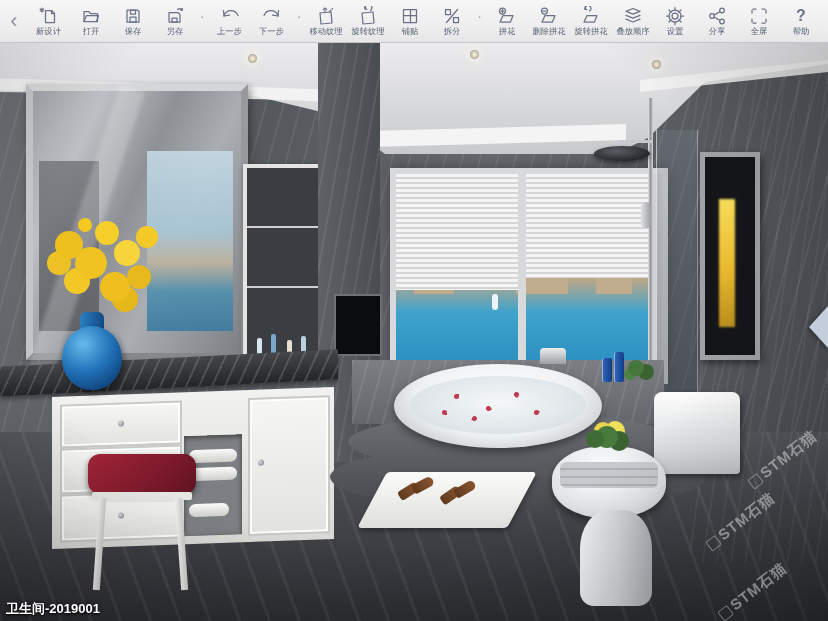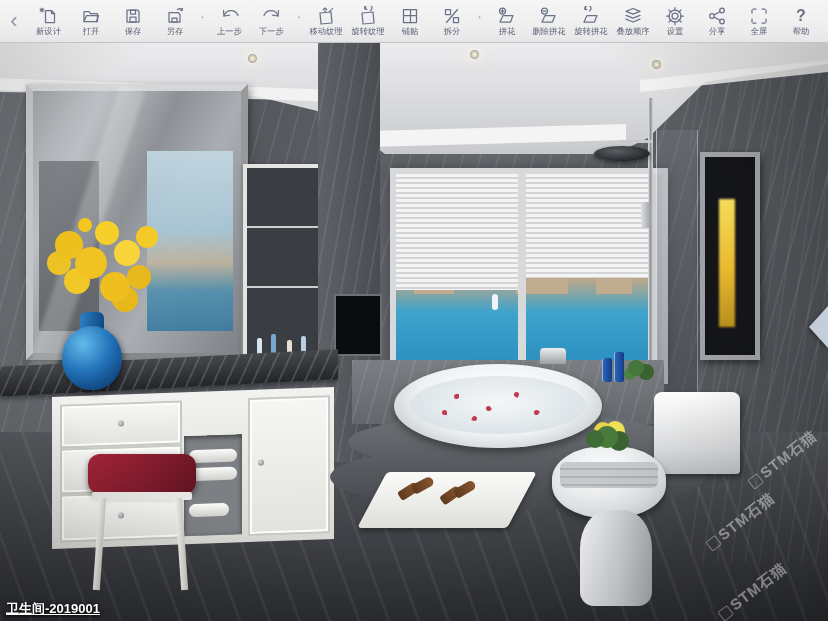--- a/index.html
+++ b/index.html
@@ -128,21 +128,21 @@
     background:linear-gradient(180deg,#fbfbfa,#dededa);box-shadow:2px 3px 5px rgba(0,0,0,0.35);}
   .slipper{width:10px;height:22px;border-radius:5px 5px 3px 3px;background:linear-gradient(180deg,#8a5530,#5e3a1e);}
 
   
   .vignette{left:0;top:0;width:828px;height:579px;pointer-events:none;
     background:radial-gradient(ellipse at 45% 38%,rgba(0,0,0,0) 55%,rgba(0,0,0,0.28) 100%);}
   .watermark{display:flex;align-items:center;gap:3px;transform:rotate(-38deg);opacity:0.42;pointer-events:none;}
   .wm-box{width:10px;height:10px;border:1.5px solid rgba(255,255,255,0.8);border-radius:2px;}
   .wm-text{color:#ffffff;font-size:15px;font-weight:bold;letter-spacing:1px;white-space:nowrap;}
   .project-label{left:6px;bottom:3px;color:#ffffff;font-size:13px;font-weight:bold;
-    text-shadow:0 1px 2px rgba(0,0,0,0.9),0 0 4px rgba(0,0,0,0.6);text-decoration:underline;}
+    text-shadow:0 1px 2px rgba(0,0,0,0.9),0 0 4px rgba(0,0,0,0.6);}
   .expander{right:0;top:264px;width:0;height:0;cursor:pointer;
     border-top:21px solid transparent;border-bottom:21px solid transparent;
     border-right:19px solid rgba(218,228,242,0.88);filter:drop-shadow(-1px 1px 2px rgba(0,0,0,0.5));}
 </style>
 </head>
 <body>
 
 <div id="app">
 
   <div class="toolbar">

